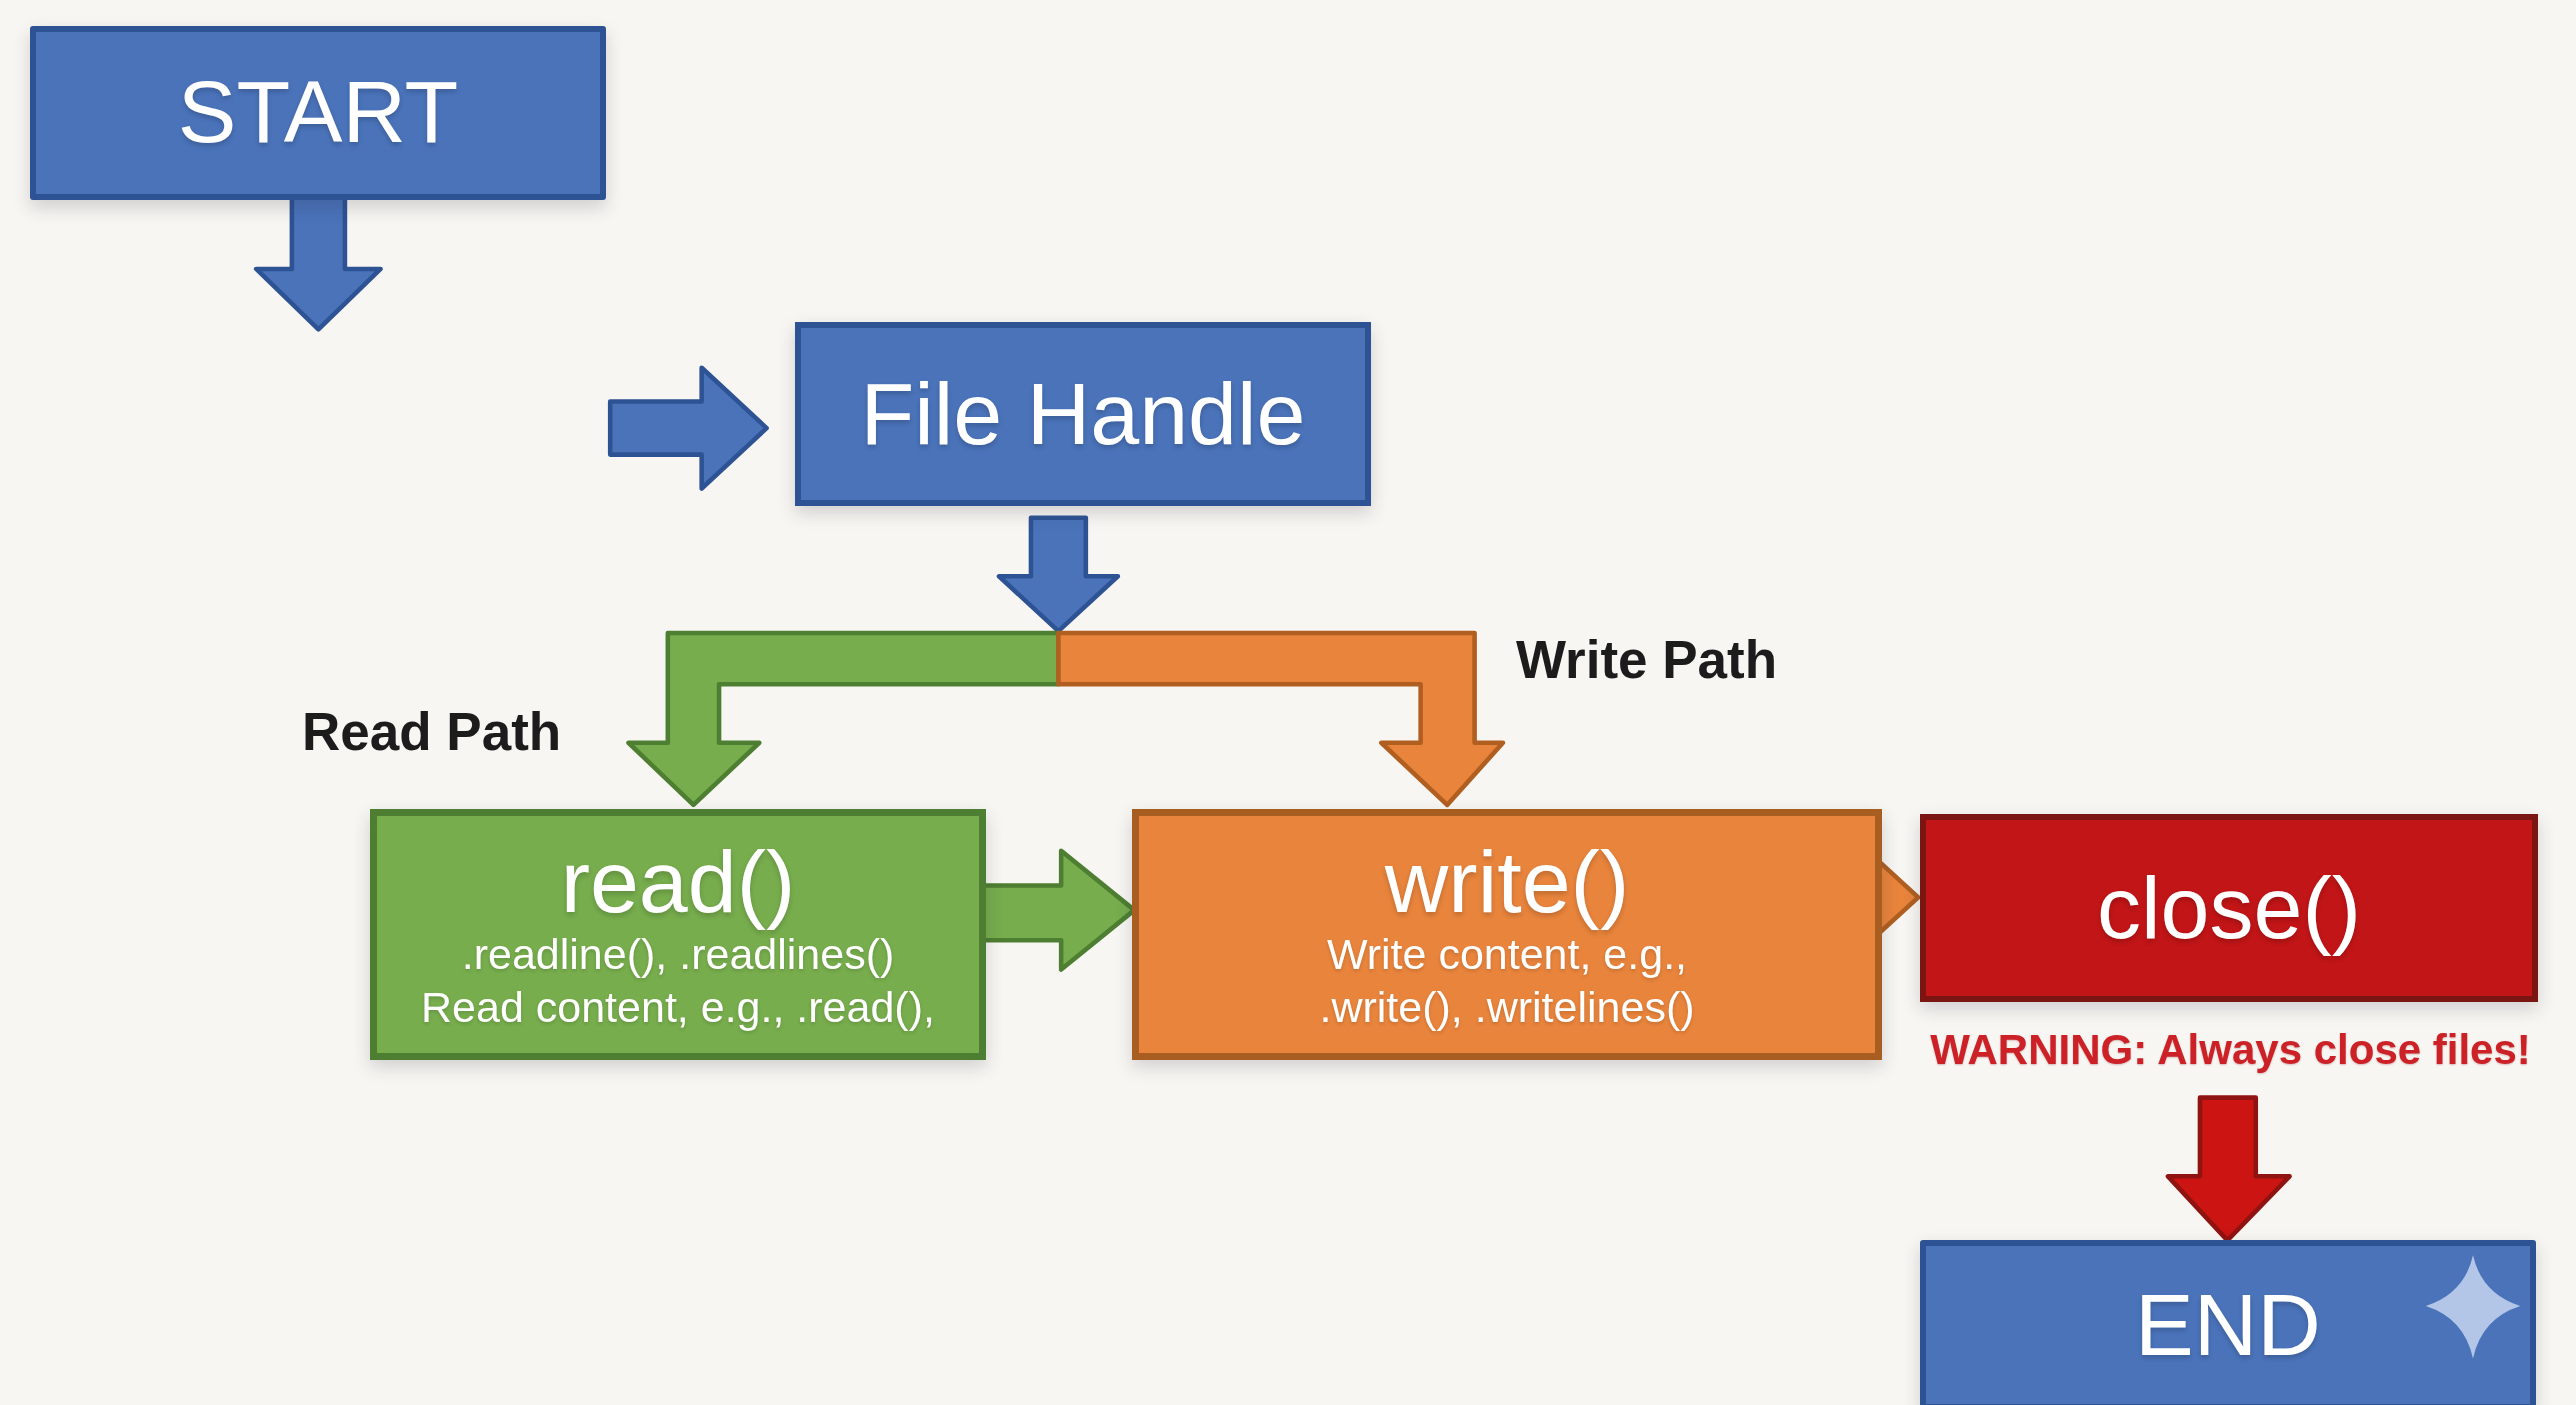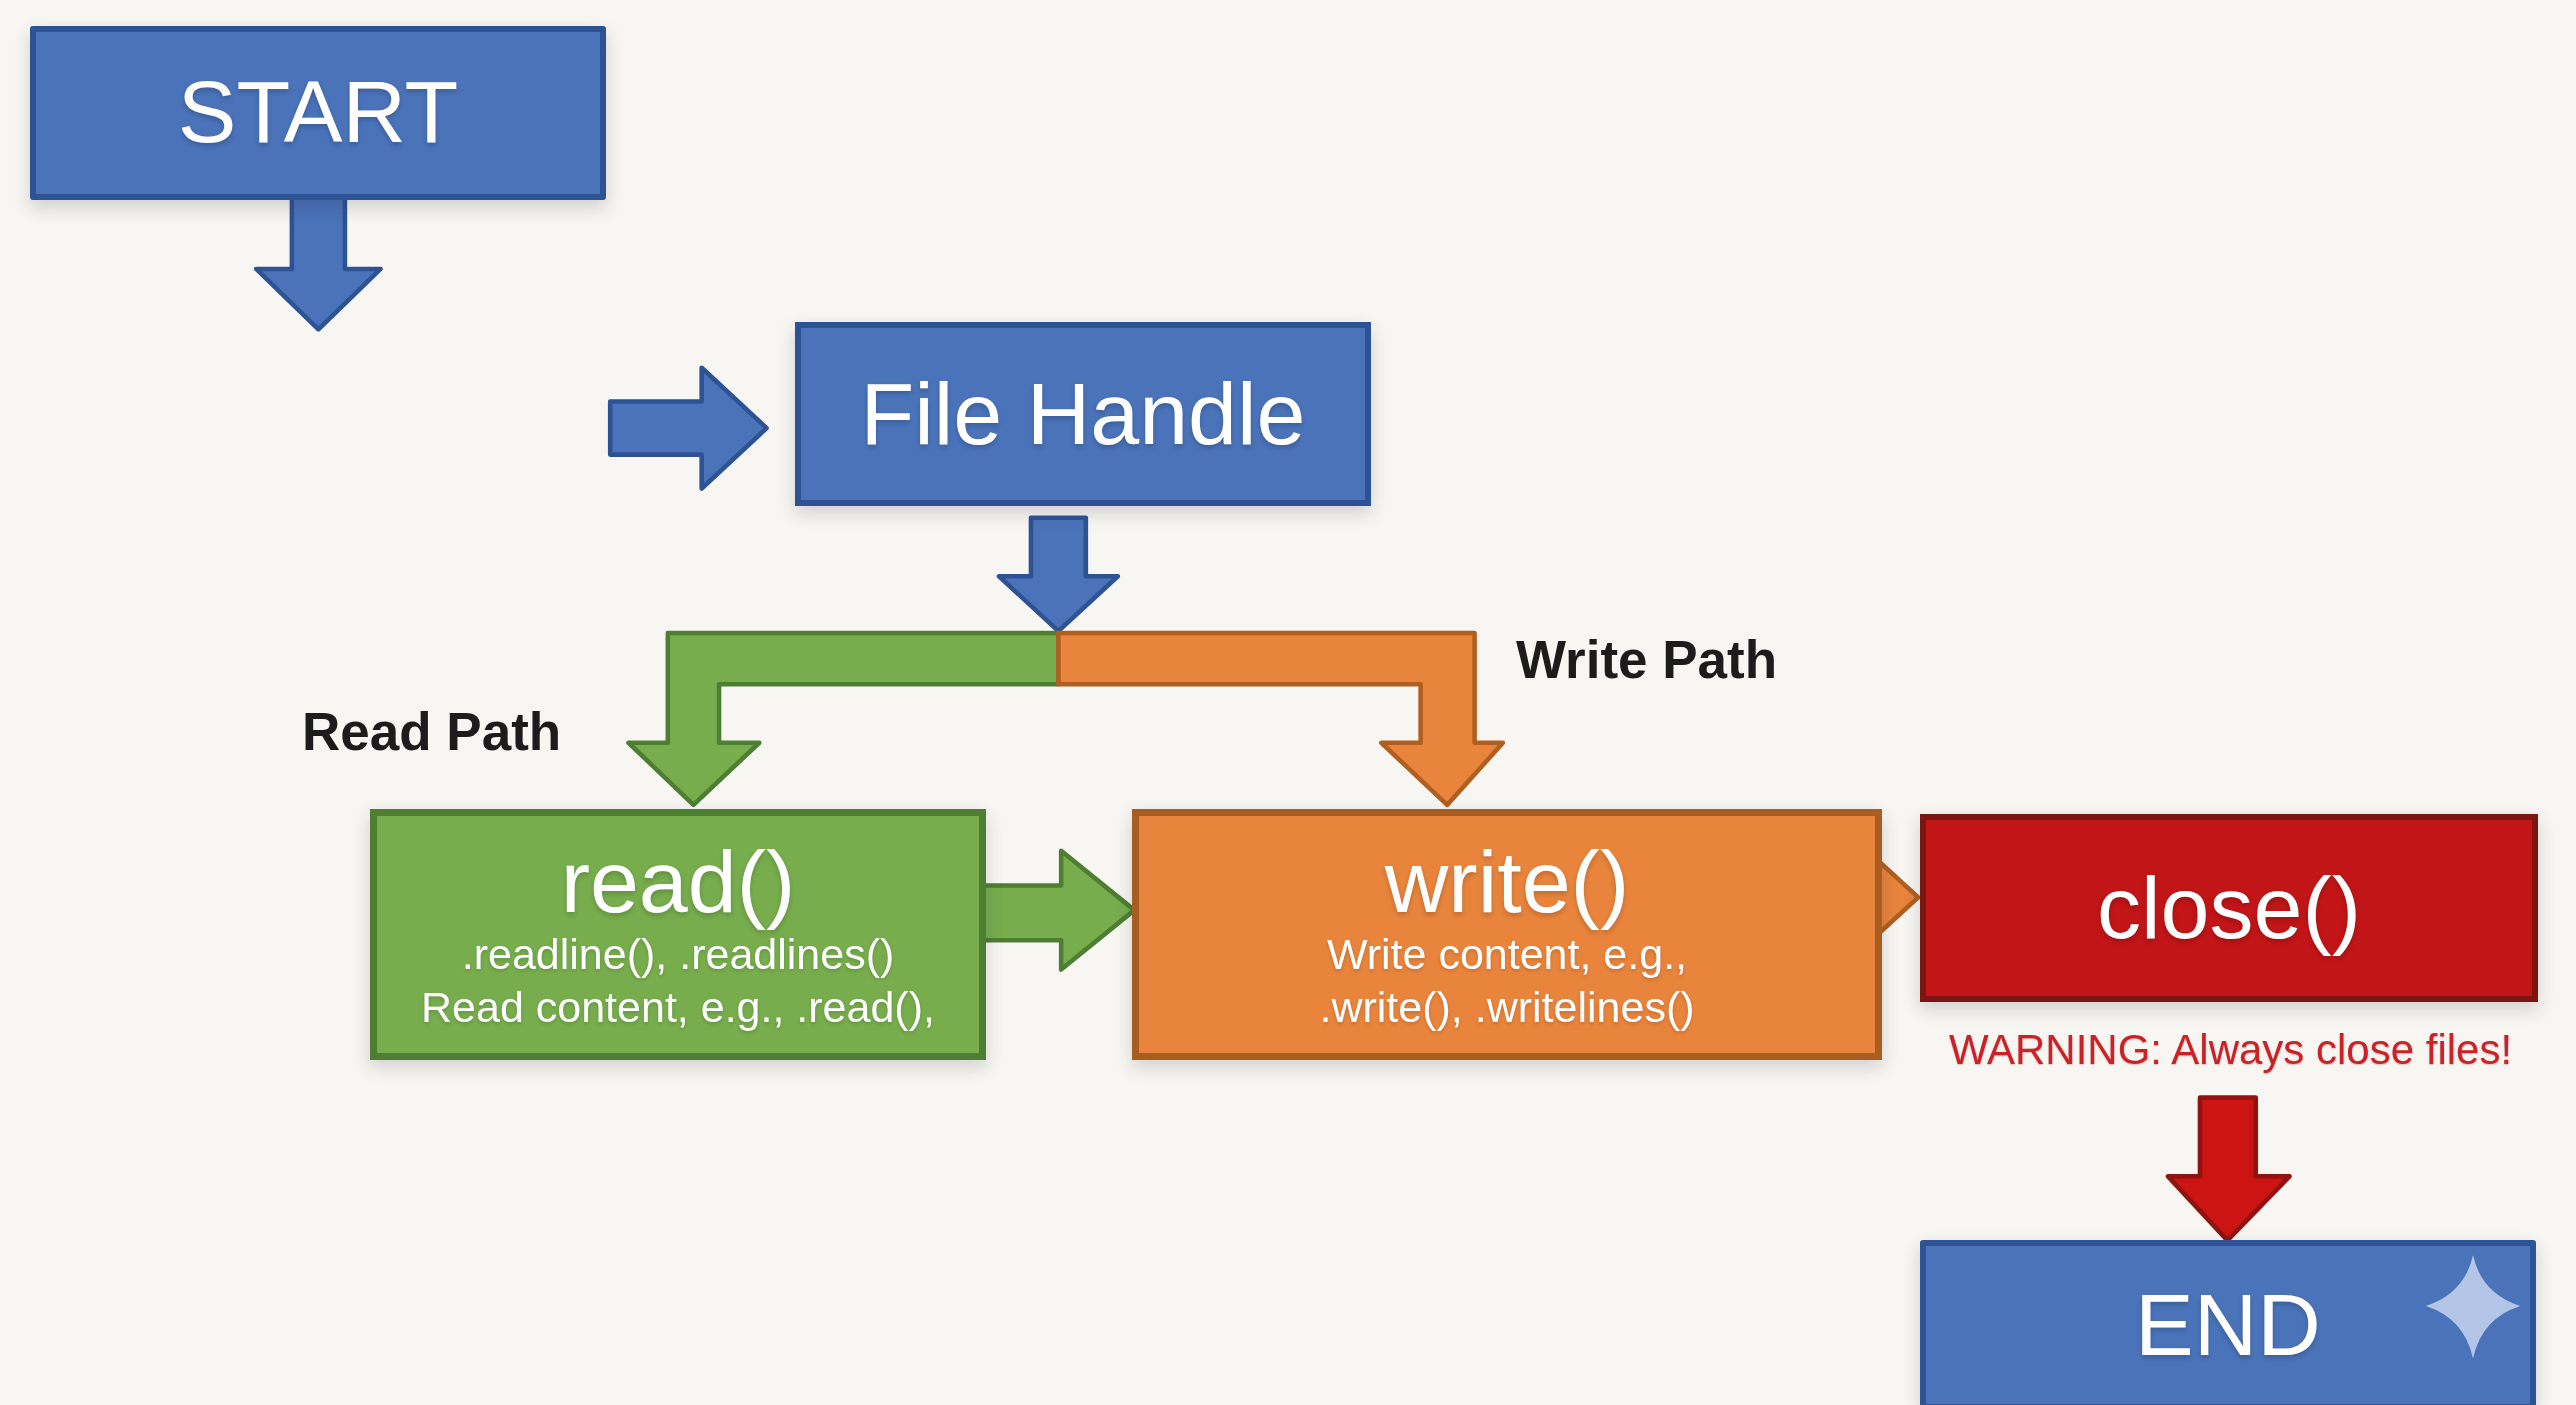--- a/index.html
+++ b/index.html
@@ -55,21 +55,21 @@
     height: 64px;
   }
   #label-read-path  { left: 302px;  top: 666px; width: 329px; text-align: left; margin-top: 34px; }
   #label-write-path { left: 1516px; top: 628px; width: 384px; text-align: left; }
 
   #warning-text {
     position: absolute;
     left: 1914px; top: 1026px; width: 633px;
     text-align: center;
     font-size: 42px;
-    font-weight: normal;
+    font-weight: bold;
     color: #cb2127;
     text-shadow: 0 0.9px 1.8px rgba(120,0,0,0.25);
   }
 
   .sparkle {
     position: absolute;
     left: 2420px; top: 1250px;
     width: 106px; height: 112px;
   }
 </style>

